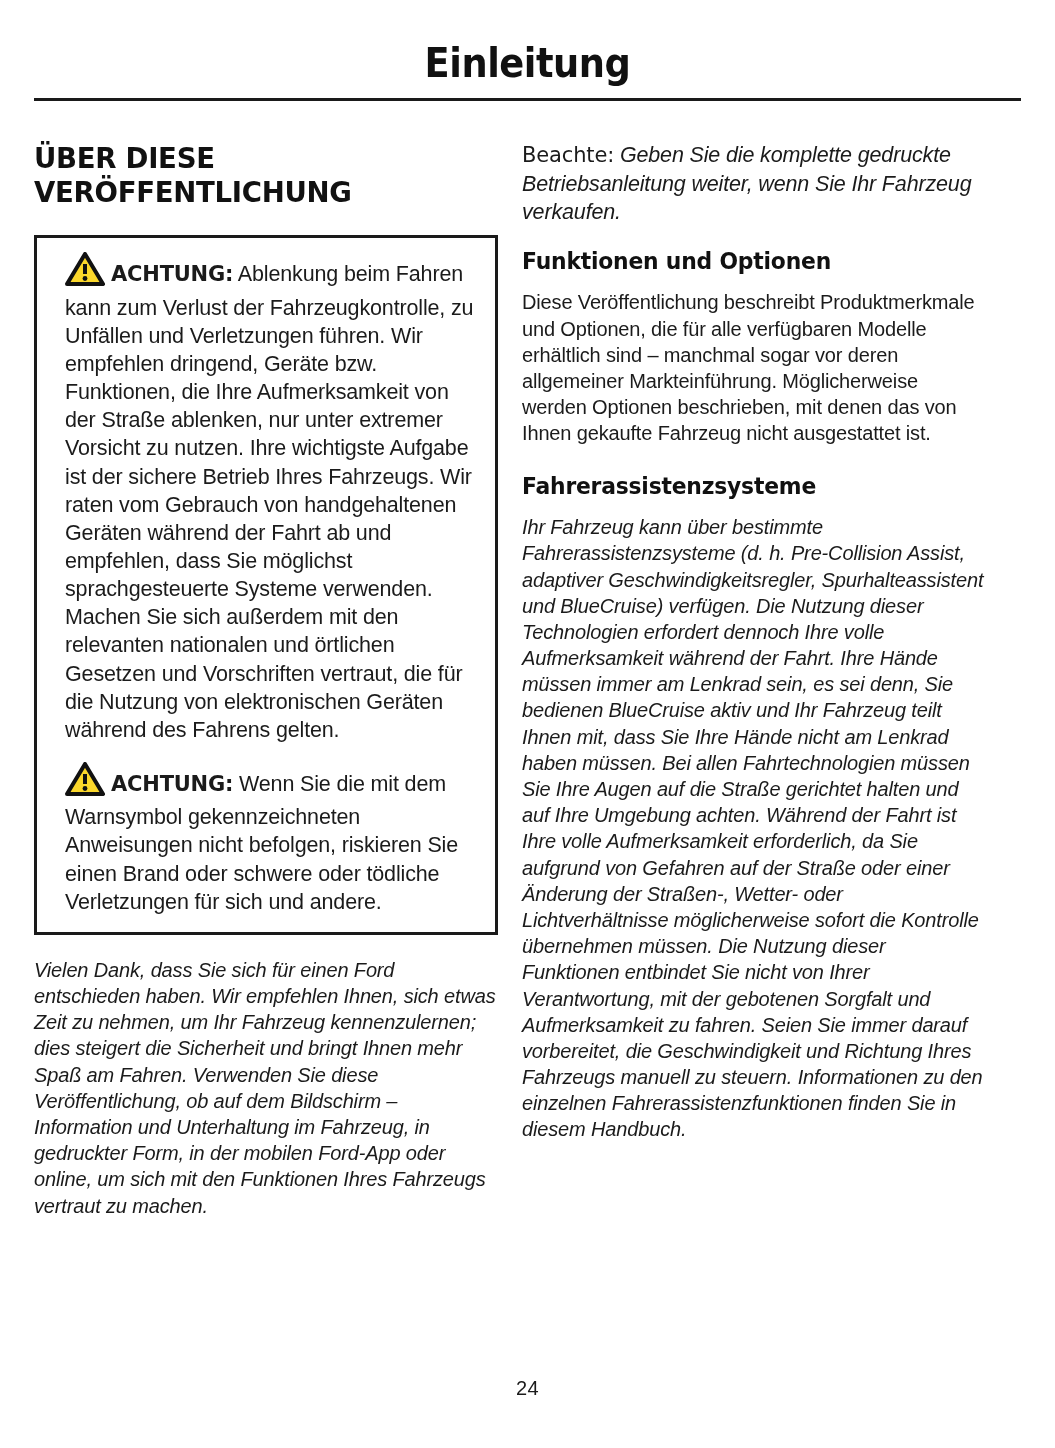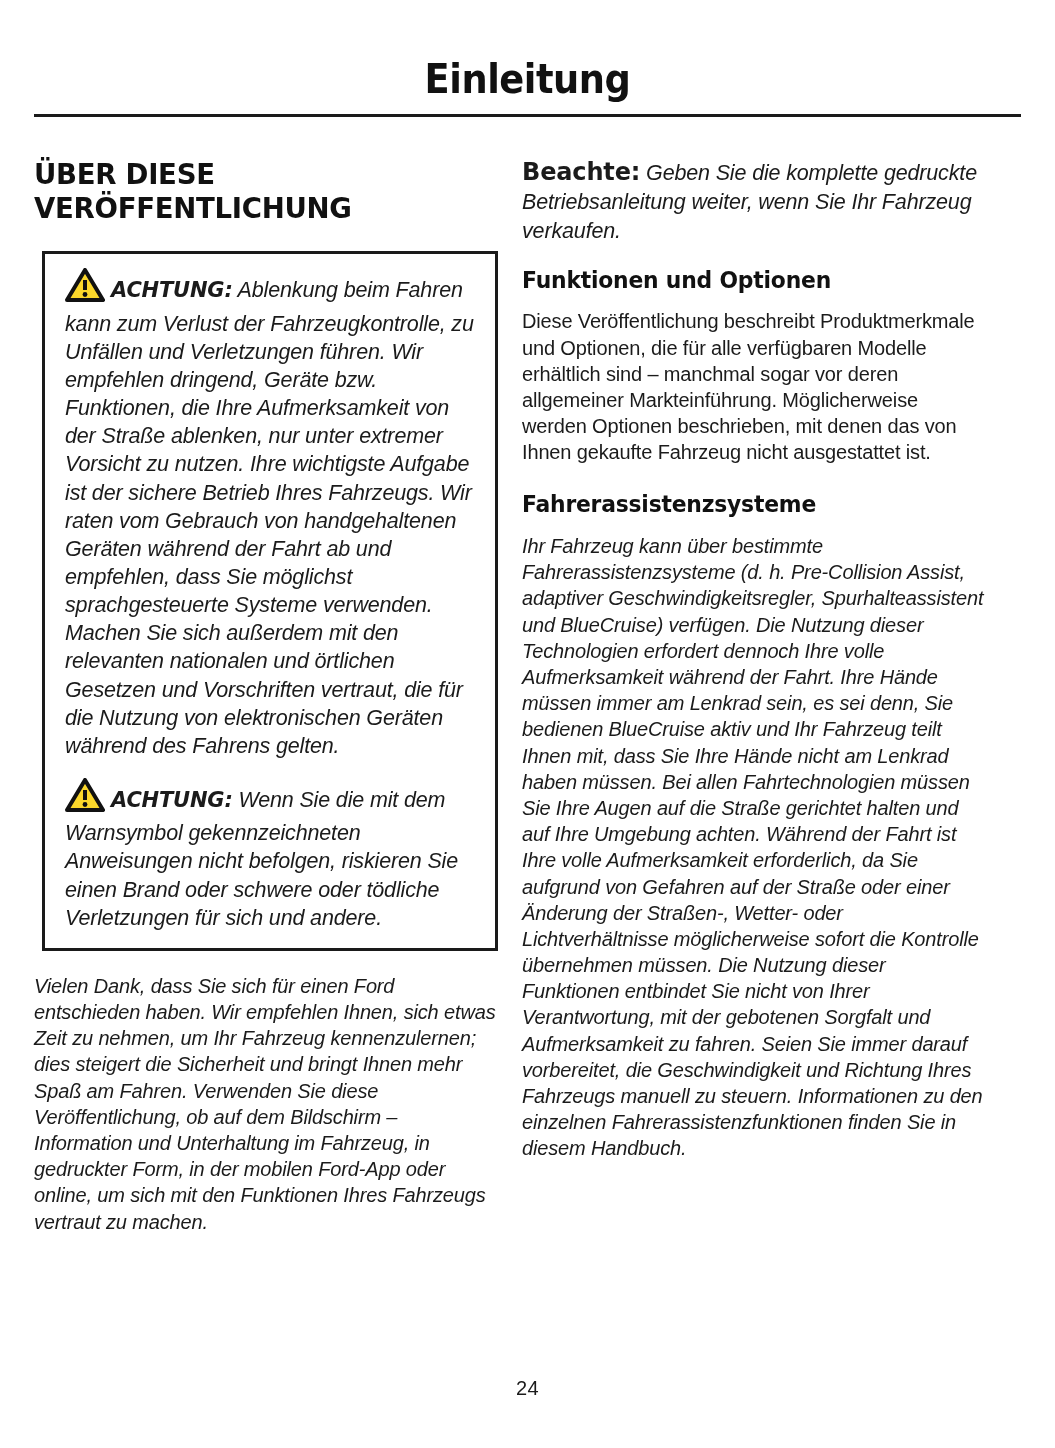--- a/index.html
+++ b/index.html
@@ -19,21 +19,21 @@
   .page {
     position: relative;
     width: 1055px;
     height: 1448px;
     box-sizing: border-box;
     padding: 0 34px;
   }
 
   
   .page-header {
-    padding-top: 58px;
+    padding-top: 42px;
     text-align: center;
   }
   .page-header-title {
     font-family: "DejaVu Sans", sans-serif;
     font-weight: 700;
     font-size: 40px;
     letter-spacing: -0.5px;
     line-height: 1.05;
     color: #111111;
     transform: scaleX(0.92);
@@ -95,32 +95,31 @@
   .note {
     font-size: 21.5px;
     line-height: 1.31;
     margin: 14px 0 0 0;
     color: #1b1b1b;
     font-style: italic;
     letter-spacing: -0.15px;
   }
   .note .note-label {
     font-style: normal;
-    font-weight: 700;
-    font-family: "DejaVu Sans", sans-serif;
-    font-size: 24px;
+    font-weight: 400;
+    font-family: "DejaVu Sans", sans-serif;
+    font-size: 21px;
   }
 
   
   .warning-box {
     border: 3px solid #1a1a1a;
-    padding: 14px 16px 16px 20px;
-    margin: 0 0 22px 8px;
+    padding: 14px 16px 16px 28px;
+    margin: 0 0 22px 0;
     box-sizing: border-box;
-    font-style: italic;
   }
   .warning-item { margin: 0; }
   .warning-item + .warning-item { margin-top: 18px; }
   .warning-text {
     font-size: 21.5px;
     line-height: 1.31;
     color: #1b1b1b;
     margin: 0;
     letter-spacing: -0.15px;
   }

